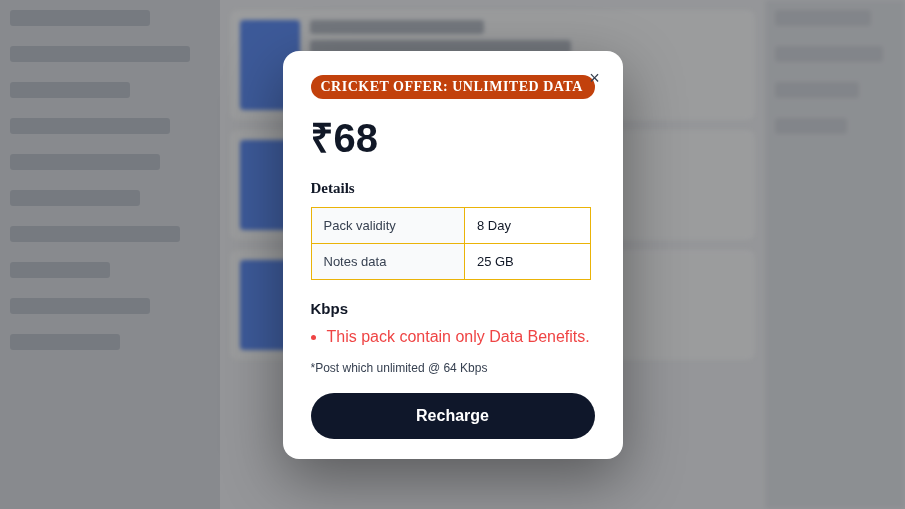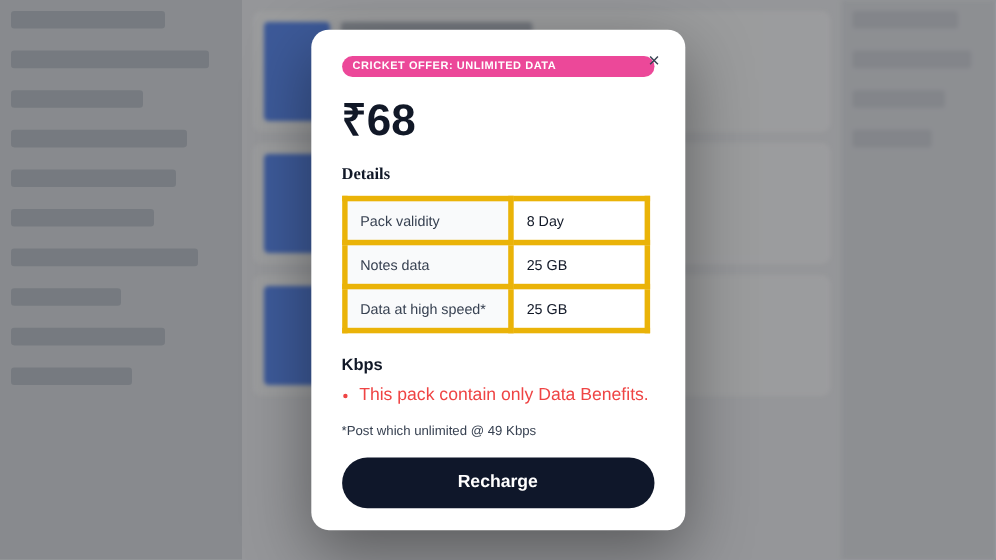--- a/index.html
+++ b/index.html
@@ -120,29 +120,30 @@
       font-size: 18px;
       display: flex;
       align-items: center;
       justify-content: center;
       width: 24px;
       height: 24px;
     }
 
     .offer-badge {
       display: inline-block;
-      background: #ec4899;
+      background: #c2410c;
       color: #ffffff;
-      font-size: 10px;
+      font-size: 14px;
       font-weight: 700;
       letter-spacing: 0.5px;
       padding: 4px 10px;
       border-radius: 20px;
       margin-bottom: 10px;
       text-transform: uppercase;
+      font-family: Liberation Serif, serif;
     }
 
     .price {
       font-size: 40px;
       font-weight: 800;
       color: #111827;
       margin-bottom: 16px;
     }
 
     .modal-body {
@@ -171,21 +172,21 @@
       width: 100%;
       border-collapse: collapse;
       margin-bottom: 20px;
       border: 1px solid #d1d5db;
     }
 
     .details-table td {
       padding: 10px 12px;
       font-size: 13px;
       color: #374151;
-      border: 5px solid #eab308;
+      border: 1px solid #eab308;
     }
 
     .details-table td:first-child {
       background: #f9fafb;
       font-weight: 400;
       width: 55%;
     }
 
     .details-table td:last-child {
       font-weight: 500;
@@ -308,32 +309,28 @@
       <table class="details-table">
         <tbody id="details-tbody">
         <tr>
               <td>Pack validity</td>
               <td>8 Day</td>
             </tr>
             <tr>
               <td>Notes data</td>
               <td>25 GB</td>
             </tr>
-            <tr>
-              <td>Data at high speed*</td>
-              <td>25 GB</td>
-            </tr>
           </tbody>
       </table>
 
       <div class="notes-section">
         <div class="notes-title">Kbps</div>
         <ul class="notes-list" id="notes-list">
         <li>This pack contain only Data Benefits.</li>
           </ul>
-        <p class="notes-footnote">*Post which unlimited @ 49 Kbps</p>
+        <p class="notes-footnote">*Post which unlimited @ 64 Kbps</p>
       </div>
 
     </div>
 
     <button class="recharge-btn">Recharge</button>
   </div>
 </div>
 
 </body></html>

